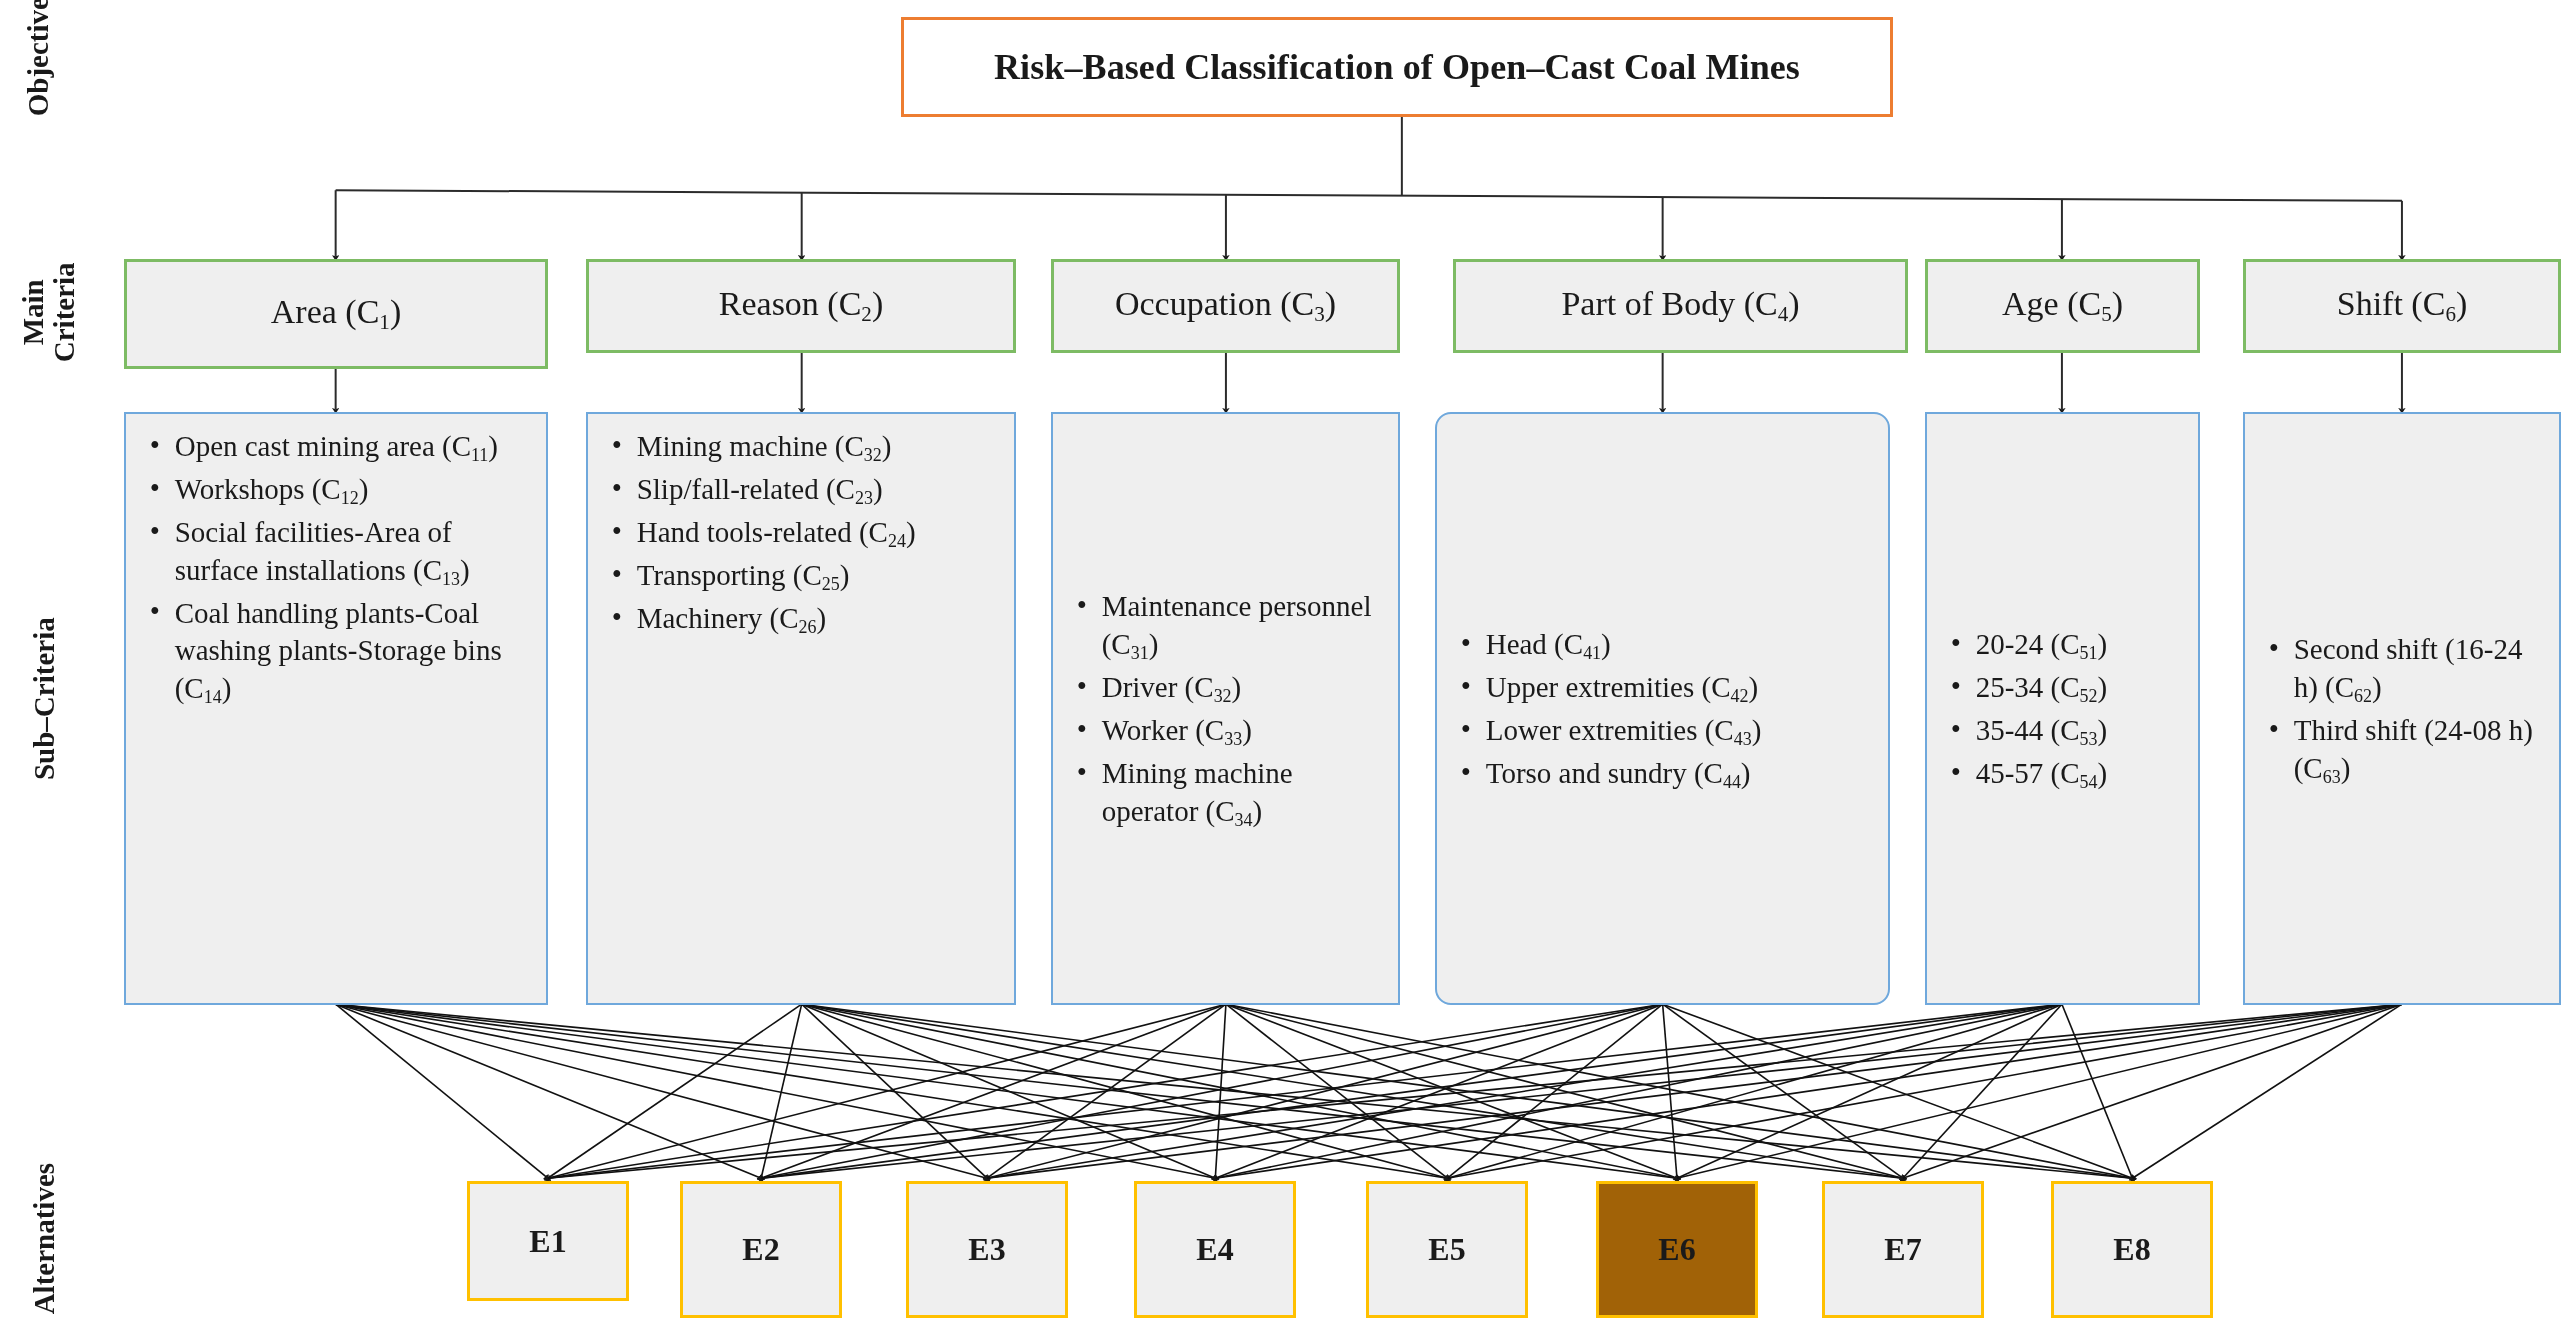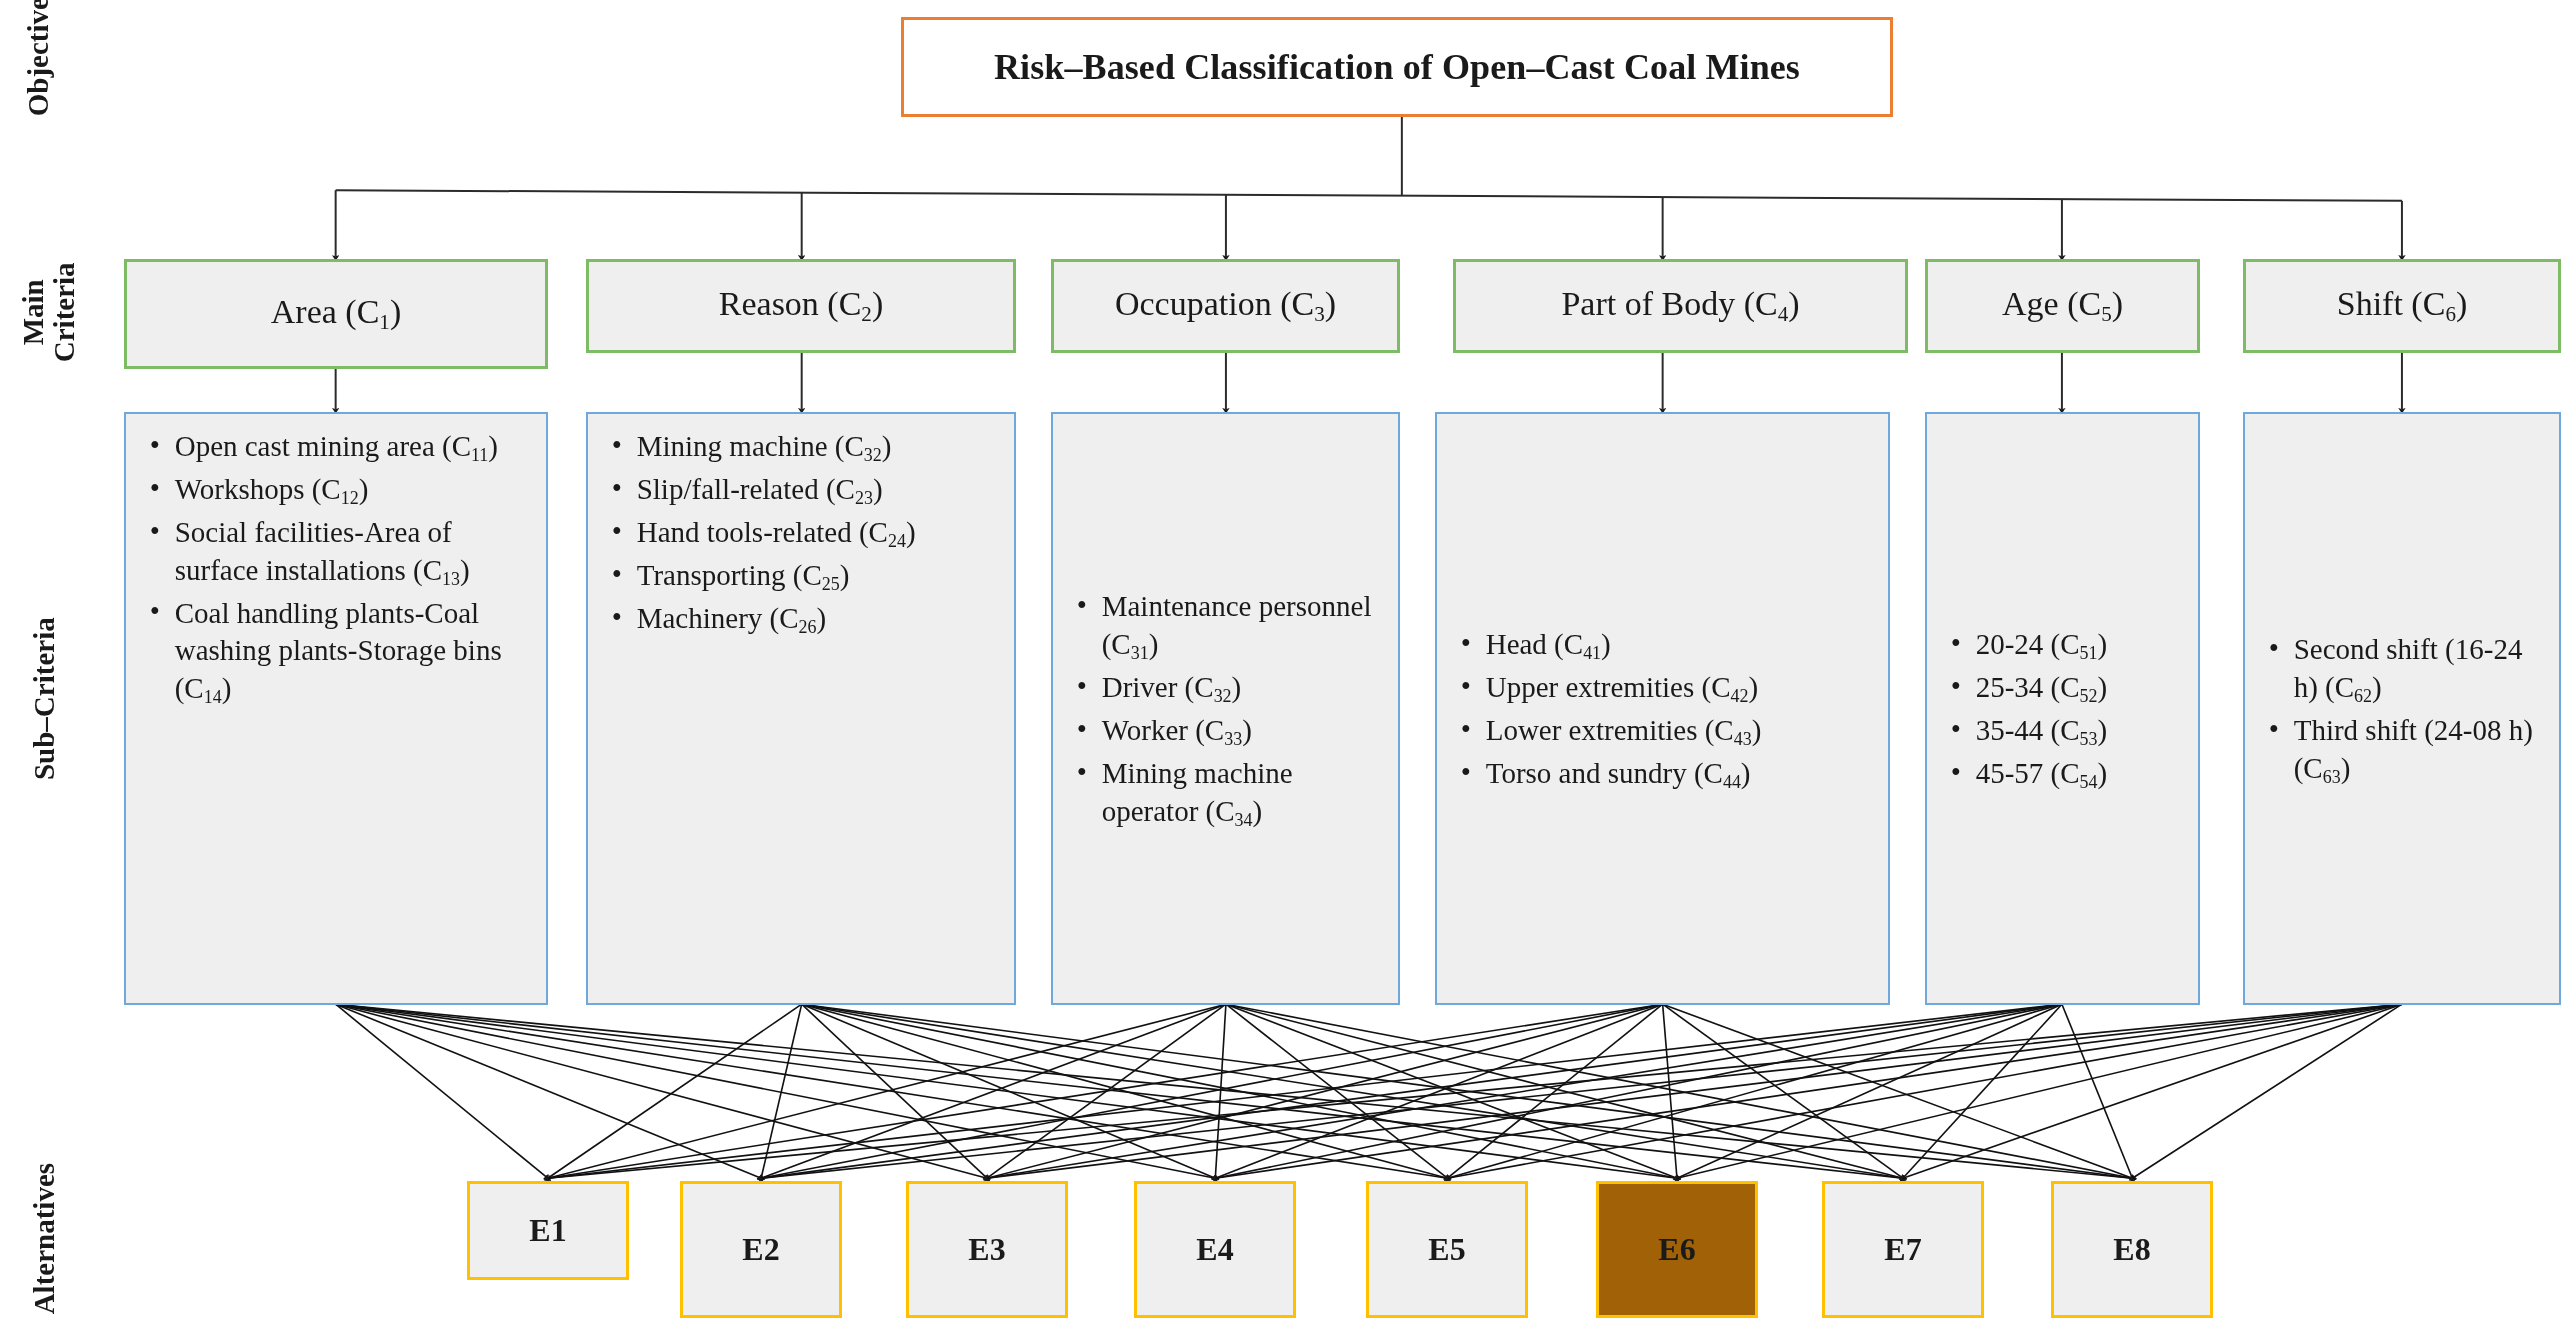--- a/index.html
+++ b/index.html
@@ -167,21 +167,21 @@
         </ul>
       </div>
       <div class="box sub-box" style="left: 1051px; top: 412px; width: 349px; height: 593px; border-color: rgb(111, 168, 220); background: rgb(239, 239, 239); align-items: center;">
         <ul class="sub-list">
           <li>Maintenance personnel (C<sub>31</sub>)</li>
           <li>Driver (C<sub>32</sub>)</li>
           <li>Worker (C<sub>33</sub>)</li>
           <li>Mining machine operator (C<sub>34</sub>)</li>
         </ul>
       </div>
-      <div class="box sub-box" style="left: 1435px; top: 412px; width: 455px; height: 593px; border-color: rgb(111, 168, 220); background: rgb(239, 239, 239); align-items: center;">
+      <div class="box sub-box" style="left: 1435px; top: 412px; width: 455px; height: 593px; border-color: rgb(111, 168, 220); background: rgb(239, 239, 239); align-items: center; border-radius: 16px;">
         <ul class="sub-list">
           <li>Head (C<sub>41</sub>)</li>
           <li>Upper extremities (C<sub>42</sub>)</li>
           <li>Lower extremities (C<sub>43</sub>)</li>
           <li>Torso and sundry (C<sub>44</sub>)</li>
         </ul>
       </div>
       <div class="box sub-box" style="left: 1925px; top: 412px; width: 275px; height: 593px; border-color: rgb(111, 168, 220); background: rgb(239, 239, 239); align-items: center;">
         <ul class="sub-list">
           <li>20-24 (C<sub>51</sub>)</li>
@@ -191,21 +191,21 @@
         </ul>
       </div>
       <div class="box sub-box" style="left: 2243px; top: 412px; width: 318px; height: 593px; border-color: rgb(111, 168, 220); background: rgb(239, 239, 239); align-items: center;">
         <ul class="sub-list">
           <li>Second shift (16-24 h) (C<sub>62</sub>)</li>
           <li>Third shift (24-08 h) (C<sub>63</sub>)</li>
         </ul>
       </div>
     </div>
   <div id="alt-row">
-      <div class="box alt-box" style="left: 467px; top: 1181px; width: 162px; height: 99px; border-color: rgb(255, 192, 0); background: rgb(239, 239, 239);">
+      <div class="box alt-box" style="left: 467px; top: 1181px; width: 162px; height: 120px; border-color: rgb(255, 192, 0); background: rgb(239, 239, 239);">
         <span>E1</span>
       </div>
       <div class="box alt-box" style="left: 680px; top: 1181px; width: 162px; height: 137px; border-color: rgb(255, 192, 0); background: rgb(239, 239, 239);">
         <span>E2</span>
       </div>
       <div class="box alt-box" style="left: 906px; top: 1181px; width: 162px; height: 137px; border-color: rgb(255, 192, 0); background: rgb(239, 239, 239);">
         <span>E3</span>
       </div>
       <div class="box alt-box" style="left: 1134px; top: 1181px; width: 162px; height: 137px; border-color: rgb(255, 192, 0); background: rgb(239, 239, 239);">
         <span>E4</span>

